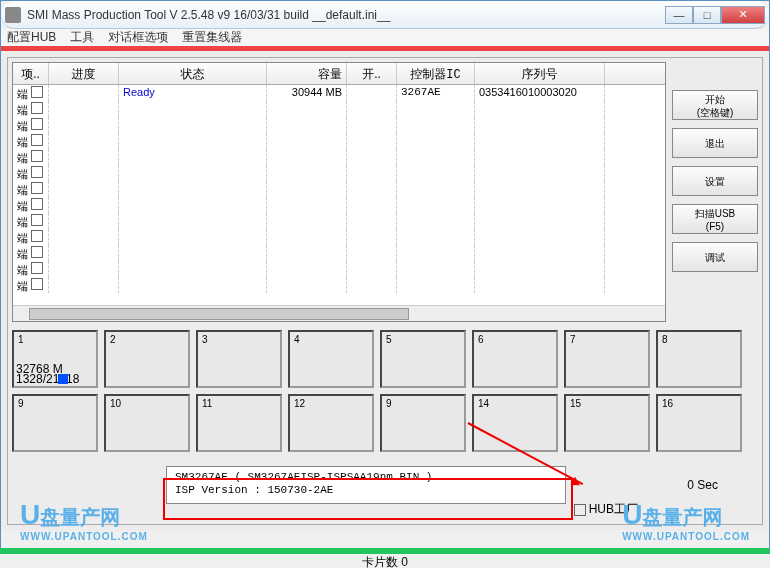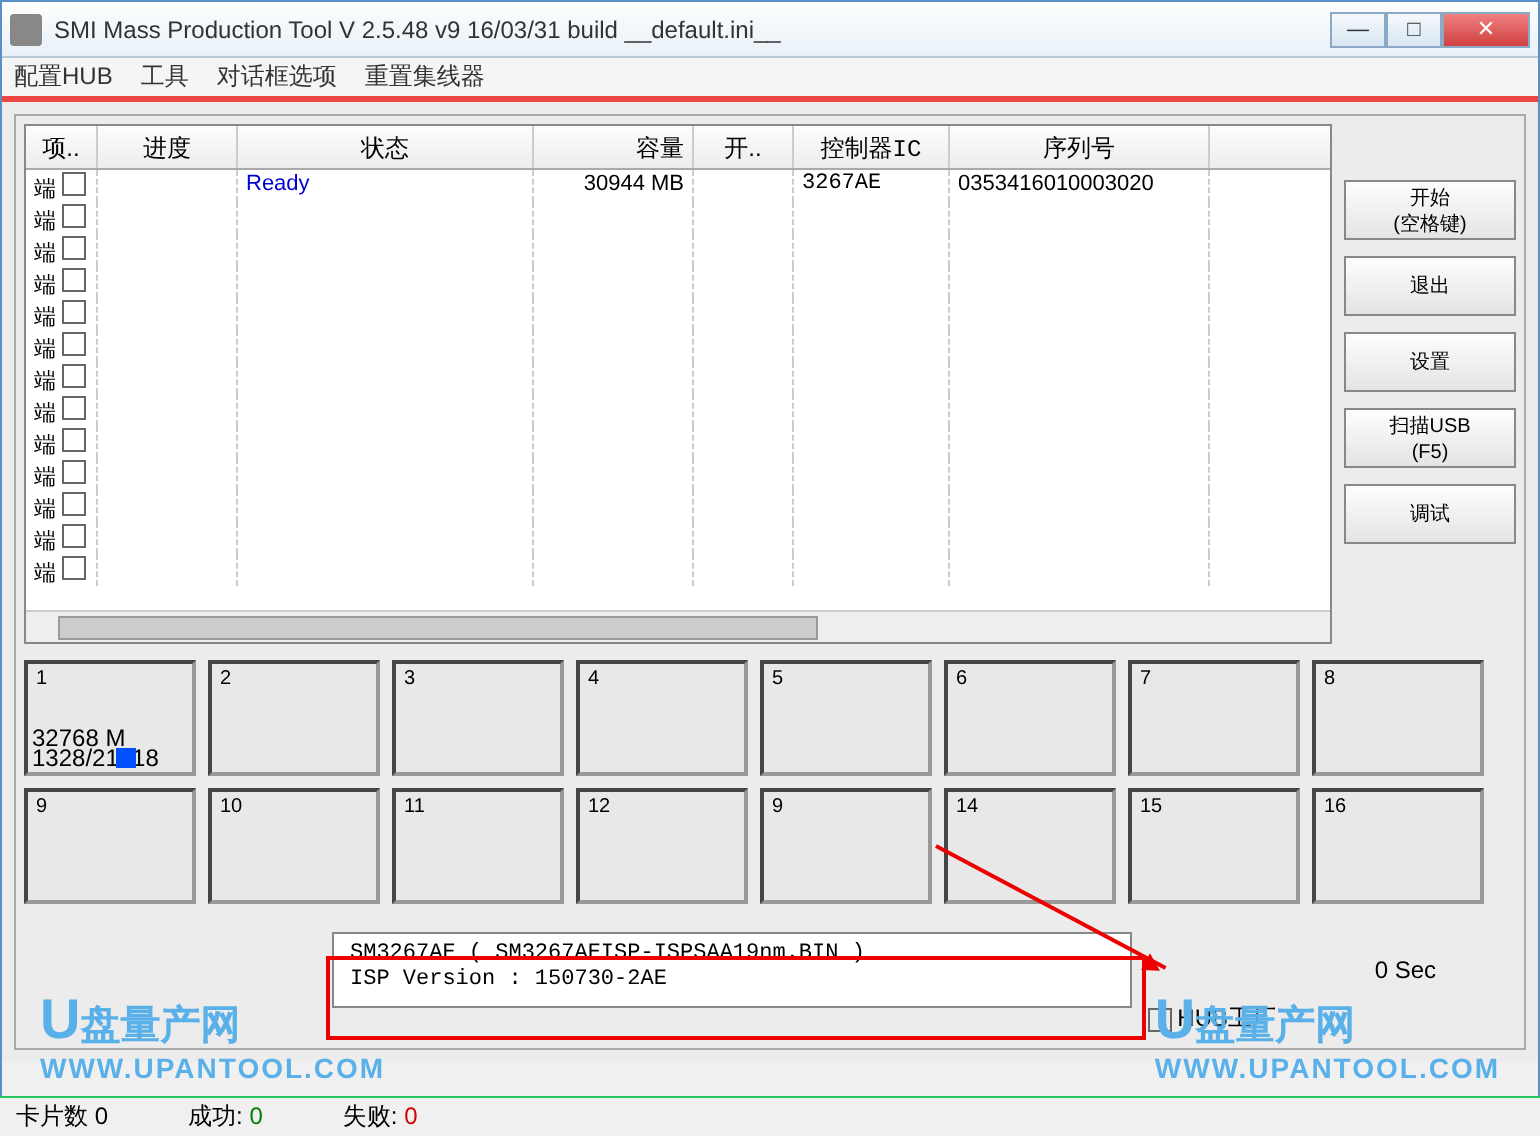--- a/index.html
+++ b/index.html
@@ -1,24 +1,24 @@
 <!DOCTYPE html>
 <html><head>
 <meta charset="utf-8">
 <style>
 * { box-sizing: border-box; margin: 0; padding: 0; }
 body { font-family: "Microsoft YaHei", SimSun, Arial, sans-serif; font-size: 12px; background: #fff; width: 770px; height: 568px; overflow: hidden; position: relative; }
 .window { width: 770px; height: 568px; border: 1px solid #5a8fc4; background: #f0f0f0; }
-.titlebar { height: 28px; background: linear-gradient(#fdfefe, #e8f0f7); border-bottom: 1px solid #b8c8d8; display: flex; align-items: center; padding: 0 4px; }
+.titlebar { height: 28px; background: linear-gradient(#fdfefe, #e8f0f7); border-bottom: 1px solid #b8c8d8; display: flex; align-items: center; padding: 0 4px; border-radius: 14px; }
 .titlebar .icon { width: 16px; height: 16px; background: #888; border-radius: 2px; margin-right: 6px; }
 .titlebar .title { flex: 1; color: #333; font-size: 12px; }
 .titlebar .btns { display: flex; gap: 0; }
 .titlebar .btn { width: 28px; height: 18px; border: 1px solid #8ba8c4; background: linear-gradient(#f5f9fc, #d8e6f2); display: flex; align-items: center; justify-content: center; font-size: 11px; color: #333; }
 .titlebar .btn.close { background: linear-gradient(#f08080, #d04040); color: #fff; width: 44px; }
-.menubar { height: 22px; background: #f5f5f5; border-bottom: 3px solid #ef4444; display: flex; padding: 0 6px; align-items: center; gap: 14px; font-size: 12px; }
+.menubar { height: 22px; background: #f5f5f5; border-bottom: 5px solid #ef4444; display: flex; padding: 0 6px; align-items: center; gap: 14px; font-size: 12px; }
 .menubar span { color: #333; cursor: default; }
 .main { padding: 6px; background: #ececec; }
 .panel { border: 1px solid #aaa; background: #ececec; padding: 4px; }
 .grid-area { display: flex; gap: 6px; }
 .table-wrap { flex: 1; background: #fff; border: 1px solid #888; height: 260px; position: relative; overflow: hidden; }
 .table-head { display: flex; background: linear-gradient(#fdfdfd, #ececec); border-bottom: 1px solid #aaa; height: 22px; }
 .th { border-right: 1px solid #ccc; padding: 3px 4px; font-size: 12px; text-align: center; overflow: hidden; white-space: nowrap; }
 .tbody { position: relative; height: 222px; }
 .trow { display: flex; height: 16px; }
 .td { border-right: 1px dashed #ccc; padding: 1px 4px; font-size: 11px; overflow: hidden; white-space: nowrap; }
@@ -38,28 +38,28 @@
 .slot { width: 86px; height: 58px; border: 2px inset #999; background: #e8e8e8; position: relative; font-size: 10px; padding: 2px; }
 .slot .num { position: absolute; top: 2px; left: 4px; color: #000; }
 .slot .info { position: absolute; bottom: 2px; left: 2px; right: 2px; font-size: 12px; line-height: 10px; }
 .slot .blue { width: 10px; height: 10px; background: #0050ff; position: absolute; bottom: 2px; left: 44px; }
 .lower { margin-top: 8px; position: relative; height: 60px; }
 .infobox { position: absolute; left: 154px; top: 6px; width: 400px; height: 38px; background: #fff; border: 1px solid #888; padding: 4px 8px; font-family: "Courier New", monospace; font-size: 11px; line-height: 13px; }
 .redbox { position: absolute; border: 2px solid #e00; pointer-events: none; }
 .redline { position: absolute; background: #e00; transform-origin: left center; pointer-events: none; }
 .timer { position: absolute; right: 40px; top: 18px; font-size: 12px; }
 .hubchk { position: absolute; right: 120px; bottom: 2px; font-size: 12px; display: flex; align-items: center; gap: 3px; }
-.statusbar { position: absolute; bottom: 0; left: 0; right: 0; height: 20px; background: #f0f0f0; border-top: 1px solid #22c55e; display: flex; align-items: center; padding: 0 8px; font-size: 12px; gap: 40px; }
+.statusbar { position: absolute; bottom: 0; left: 0; right: 0; height: 20px; background: #f0f0f0; border-top: 6px solid #22c55e; display: flex; align-items: center; padding: 0 8px; font-size: 12px; gap: 40px; flex-direction: column; }
 .statusbar .item .grn { color: #008000; }
 .statusbar .item .red { color: #d00000; }
 .watermark { position: absolute; color: #5ab0e8; font-weight: bold; font-size: 20px; pointer-events: none; }
 .watermark.left { left: 20px; bottom: 26px; }
 .watermark.right { right: 20px; bottom: 26px; }
 .watermark .u { color: #5ab0e8; font-size: 28px; font-weight: bold; }
-.watermark .sub { font-size: 14px; color: #5ab0e8; letter-spacing: 1px; display: block; }
+.watermark .sub { font-size: 10px; color: #5ab0e8; letter-spacing: 1px; display: block; }
 </style>
 </head>
 <body>
 
 <div class="window">
   <div class="titlebar">
     <div class="icon"></div>
     <div class="title">SMI Mass Production Tool     V 2.5.48    v9      16/03/31 build       __default.ini__</div>
     <div class="btns">
       <div class="btn">—</div>

